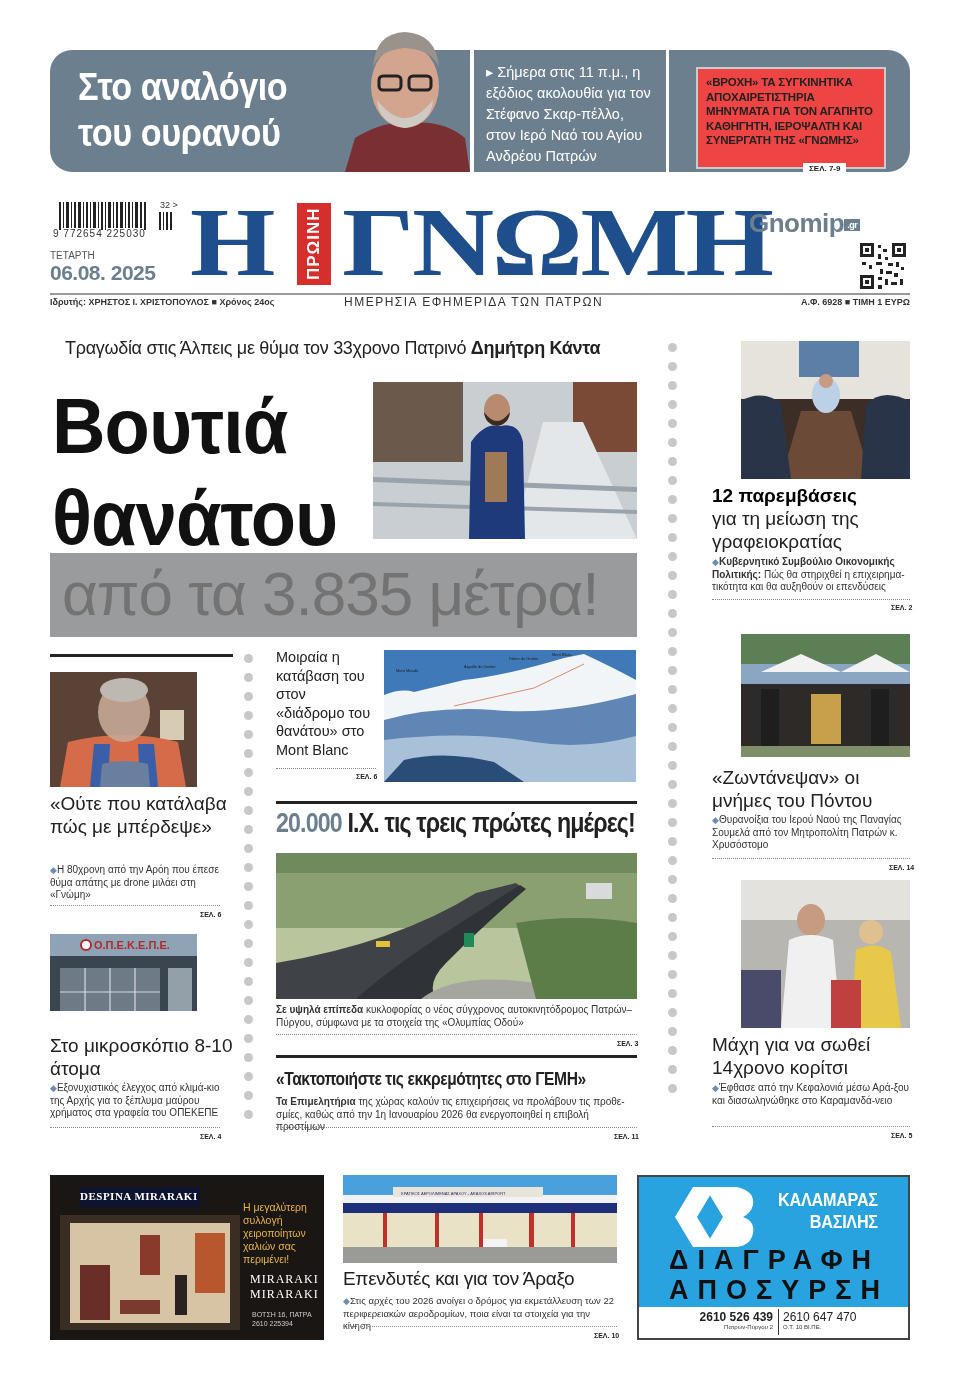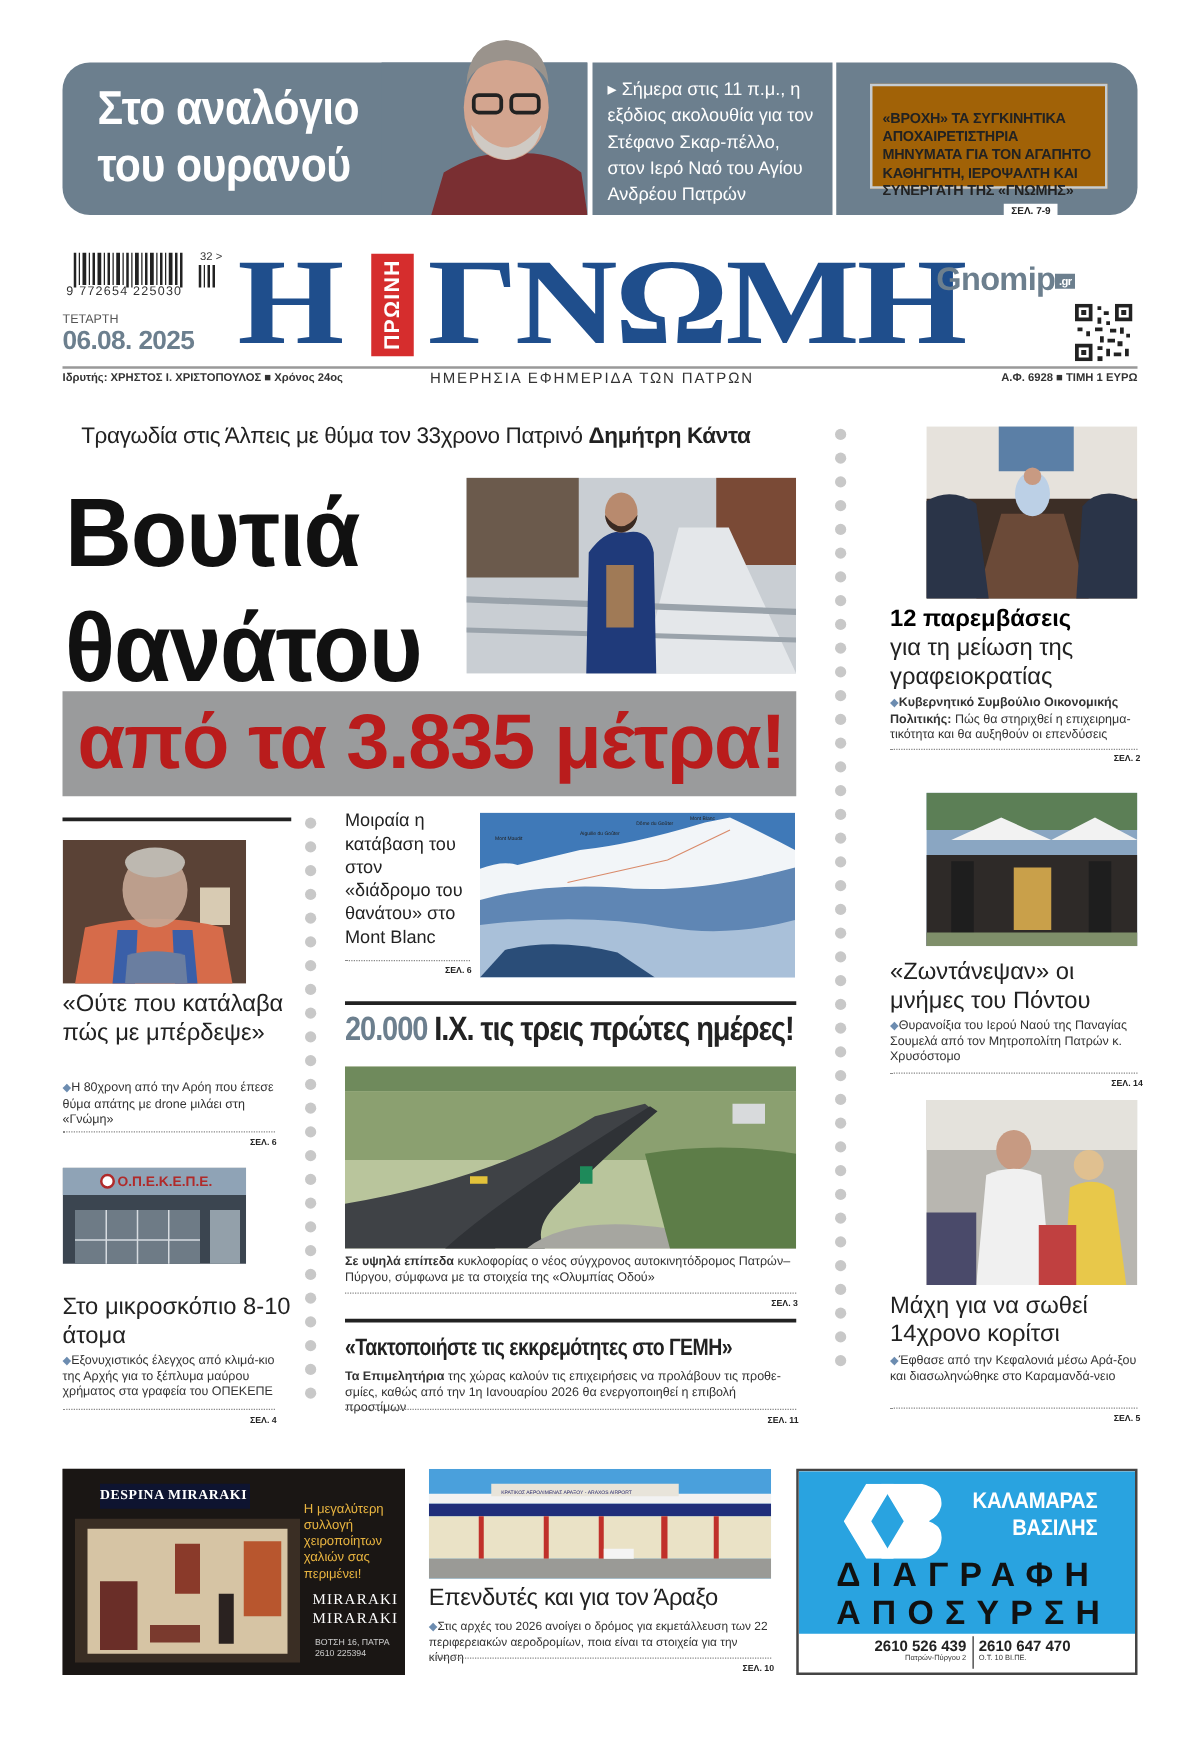--- a/index.html
+++ b/index.html
@@ -5,21 +5,21 @@
 *{box-sizing:border-box;margin:0;padding:0}
 body{width:960px;height:1390px;background:#fff;font-family:"Liberation Sans",sans-serif;color:#222;position:relative;overflow:hidden}
 .abs{position:absolute}
 
 .banner-left{left:50px;top:50px;width:420px;height:122px;background:#6c7f8e;border-radius:22px 0 0 22px}
 .banner-title{left:78px;top:64px;color:#fff;font-family:"Liberation Sans Narrow","Liberation Sans",sans-serif;font-size:38px;line-height:46px;font-weight:bold;transform:scaleX(.9);transform-origin:left top;letter-spacing:-0.5px}
 .portrait{left:305px;top:28px;width:165px;height:144px;overflow:hidden}
 .banner-mid{left:474px;top:50px;width:192px;height:122px;background:#6c7f8e;padding:12px 10px 0 12px;color:#fff;font-size:14.5px;line-height:21px}
 .banner-mid b{font-weight:normal}
 .banner-right{left:669px;top:50px;width:241px;height:122px;background:#6c7f8e;border-radius:0 22px 22px 0}
-.banner-box{left:696px;top:67px;width:190px;height:84px;background:#a16207;border:2px solid #c5ccd2;padding:19px 8px;font-size:11.5px;line-height:14.5px;font-weight:bold;color:#222;letter-spacing:-0.2px}
+.banner-box{left:696px;top:67px;width:190px;height:102px;background:#ef4444;border:2px solid #c5ccd2;padding:6px 8px;font-size:11.5px;line-height:14.5px;font-weight:bold;color:#222;letter-spacing:-0.2px}
 .sel-tag{font-size:8px;font-weight:bold;background:#fff;padding:1px 6px;color:#222}
 
 .barcode{left:57px;top:202px;width:120px;height:30px}
 .barcode-num{left:53px;top:228px;font-size:10px;letter-spacing:1px;color:#333}
 .day{left:50px;top:250px;font-size:10px;color:#555}
 .date{left:50px;top:261px;font-size:21px;font-weight:bold;color:#6c7f8e;letter-spacing:-0.5px}
 .logo-H{left:190px;top:198px;font-family:"Liberation Serif",serif;font-weight:bold;color:#1f4e8c;font-size:98px;line-height:88px;transform:scaleX(1.12);transform-origin:left top}
 .proini{left:297px;top:203px;width:34px;height:82px;background:#d62d2d;color:#fff;font-size:17px;font-weight:bold;writing-mode:vertical-rl;transform:rotate(180deg);text-align:center;letter-spacing:1px;line-height:34px}
 .logo-main{left:342px;top:198px;font-family:"Liberation Serif",serif;font-weight:bold;color:#1f4e8c;font-size:98px;line-height:88px;letter-spacing:-2px;transform:scaleX(1.16);transform-origin:left top}
 .gnomip{left:749px;top:208px;font-size:26px;color:#6c7f8e;font-weight:bold;letter-spacing:-0.5px}
@@ -31,21 +31,21 @@
 .issue{right:50px;top:297px;font-size:9px;font-weight:bold;color:#333}
 
 .dots{width:10px}
 .dots span{display:block;width:9px;height:9px;border-radius:50%;background:#c8c8c8;margin-bottom:10px}
 
 .kicker{left:65px;top:338px;font-size:18px;color:#222;letter-spacing:-0.3px}
 .kicker b{font-weight:bold}
 .big-head{left:52px;top:380px;font-size:78px;font-weight:bold;line-height:92px;letter-spacing:-1px;color:#111;transform:scaleX(.95);transform-origin:left top}
 .lead-photo{left:373px;top:382px;width:264px;height:157px;overflow:hidden}
 .grey-bar{left:50px;top:553px;width:587px;height:84px;background:#9a9b9c}
-.grey-text{left:62px;top:554px;font-size:62px;font-weight:bold;color:#b91c1c;letter-spacing:-1px;line-height:80px}
+.grey-text{left:62px;top:554px;font-size:62px;font-weight:normal;color:#737373;letter-spacing:-1px;line-height:80px}
 
 .rule-thick{height:3px;background:#222}
 .story-h{font-size:19px;line-height:23px;color:#222}
 .blurb{font-size:10px;line-height:12.5px;color:#333}
 .blurb b{font-weight:bold}
 .diamond{color:#6c8cb0;font-size:9px}
 .dotline{border-top:1px dotted #888}
 .sel{font-size:7px;font-weight:bold;color:#222}
 .teal{color:#000000;font-weight:bold}
 svg{display:block}
@@ -471,16 +471,16 @@
   <div class="abs" style="left:30px;top:68px;font-size:27px;line-height:30px;font-weight:bold;color:#111;letter-spacing:9px">
     <div>ΔΙΑΓΡΑΦΗ</div>
     <div>ΑΠΟΣΥΡΣΗ</div>
   </div>
   <div class="abs" style="left:58px;top:133px;text-align:right;width:76px">
     <div style="font-size:12px;font-weight:bold;color:#222">2610 526 439</div>
     <div style="font-size:6px;color:#333">Πατρών-Πύργου 2</div>
   </div>
   <div class="abs" style="left:139px;top:132px;width:1px;height:26px;background:#333"></div>
   <div class="abs" style="left:144px;top:133px">
-    <div style="font-size:12px;font-weight:bold;color:#222">2610 647 470</div>
+    <div style="font-size:12px;font-weight:normal;color:#222">2610 647 470</div>
     <div style="font-size:6px;color:#333">Ο.Τ. 10 ΒΙ.ΠΕ.</div>
   </div>
 </div>
 
 </body></html>

